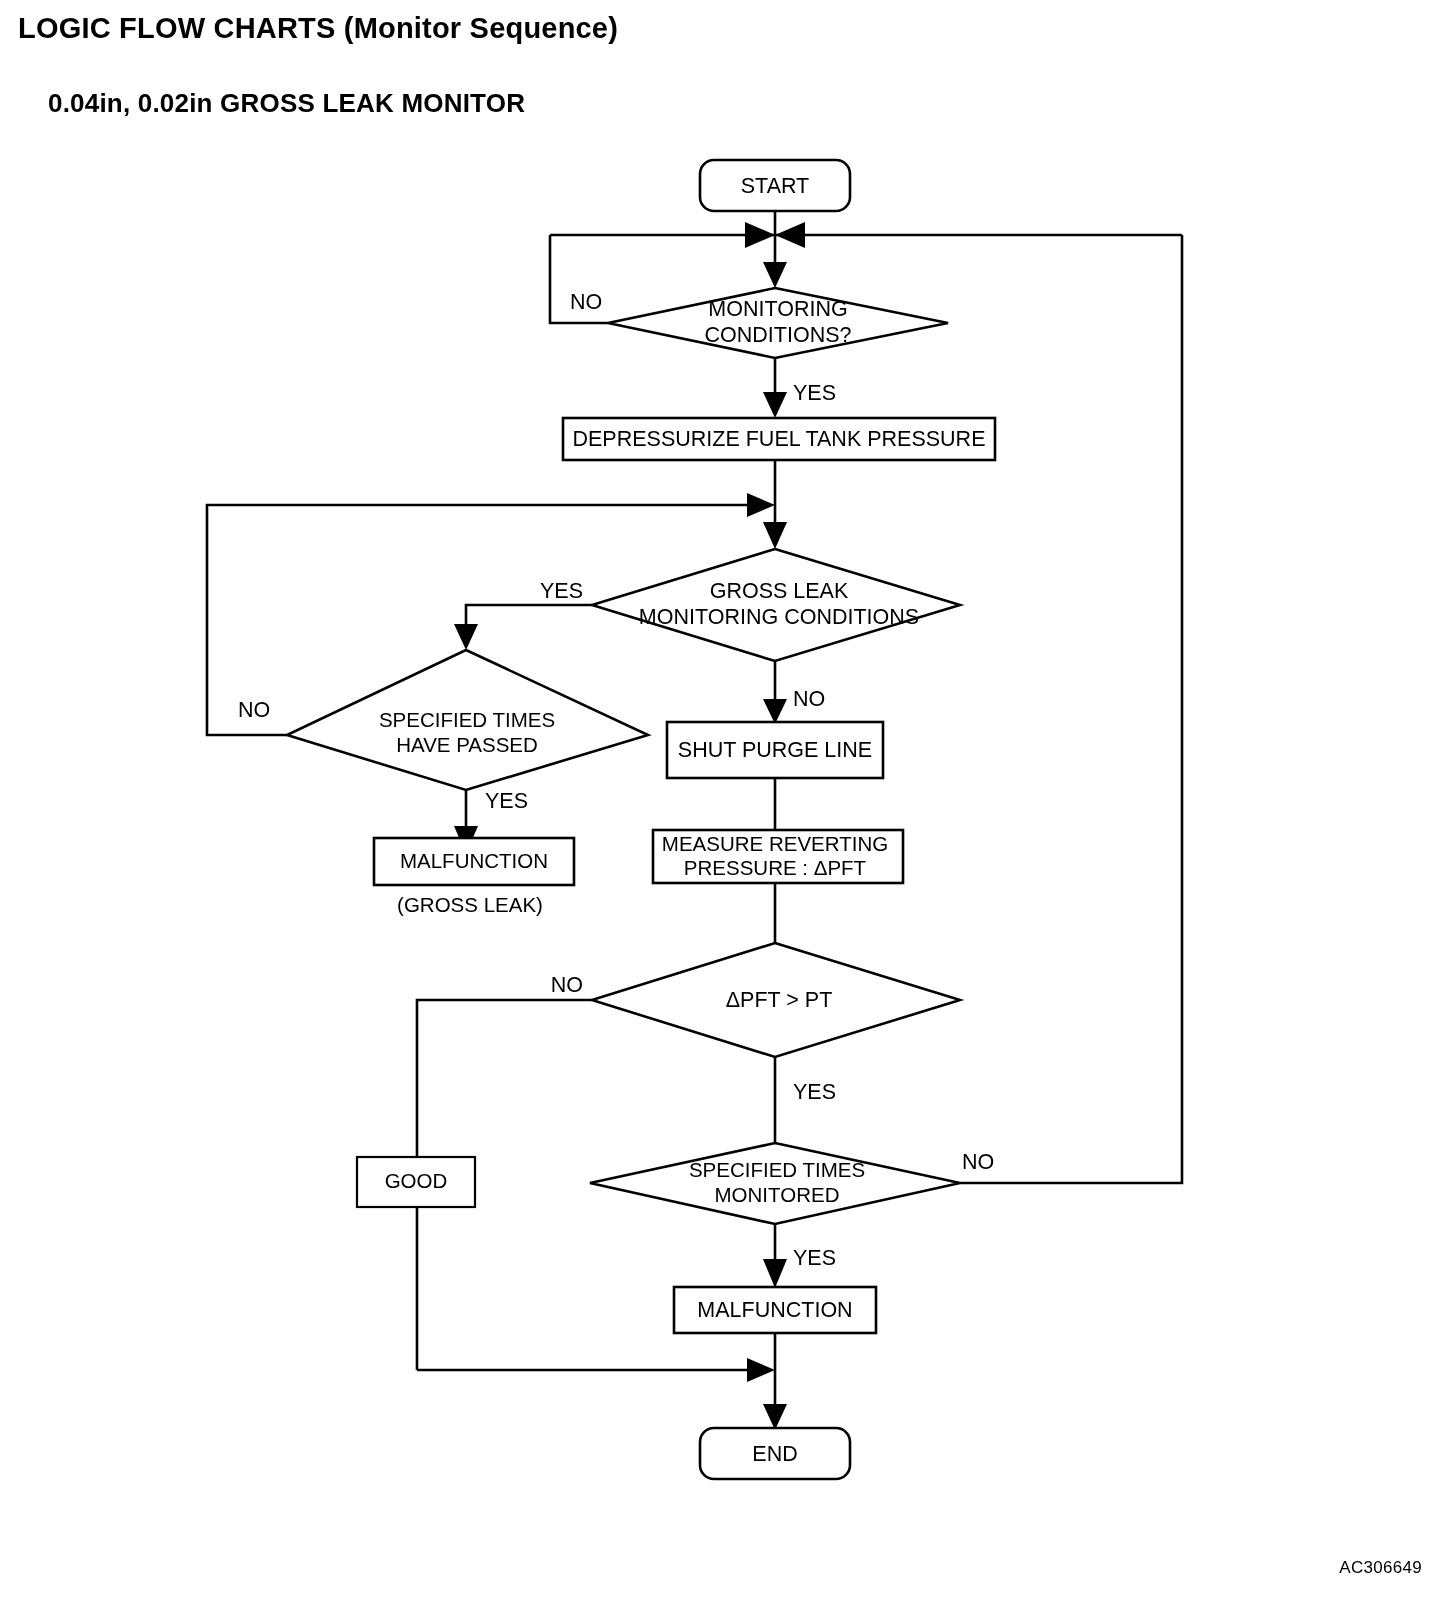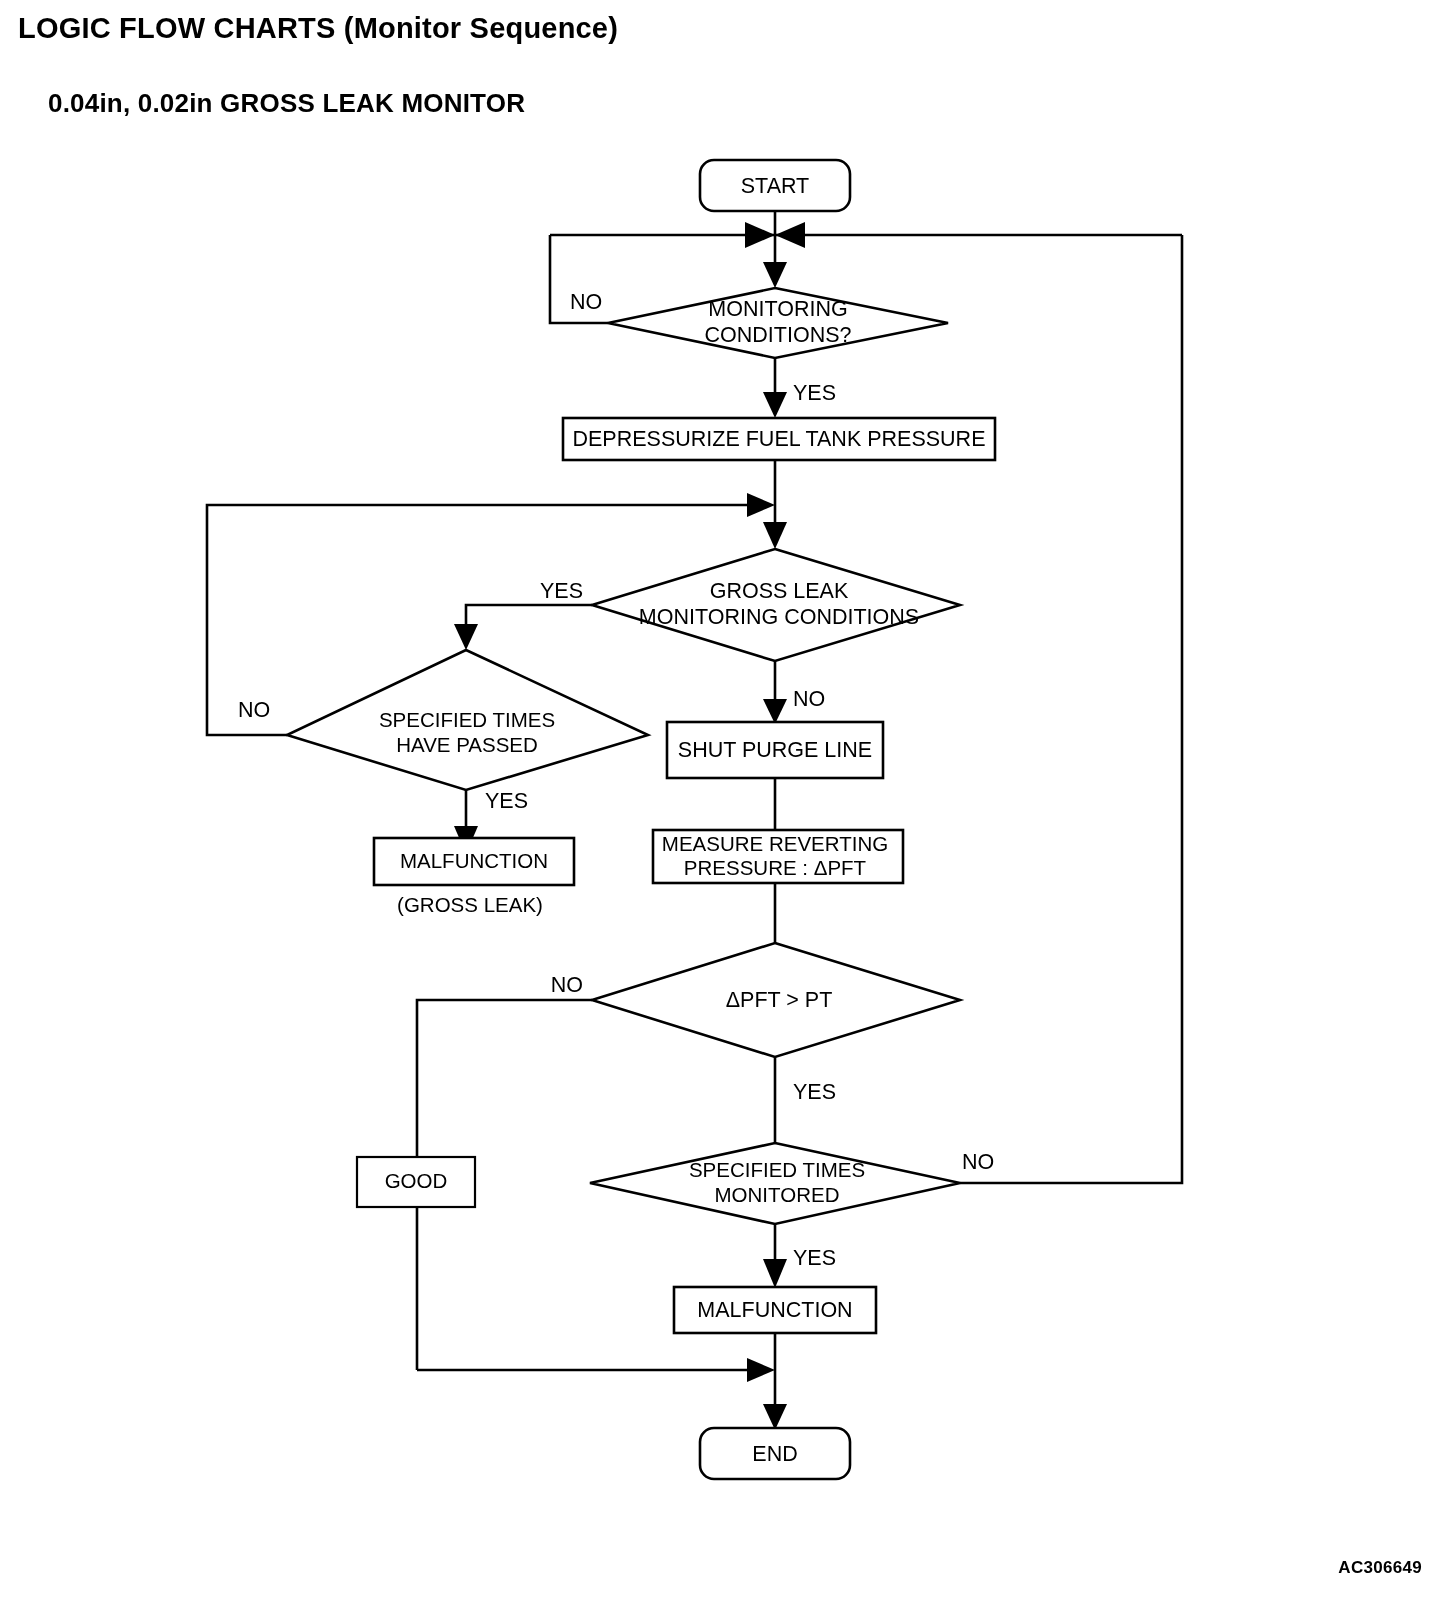--- a/index.html
+++ b/index.html
@@ -25,21 +25,21 @@
     left:48px; top:88px;
     font-size:26px;
     font-weight:bold;
     letter-spacing:0.2px;
     white-space:nowrap;
   }
   .code{
     position:absolute;
     right:18px; bottom:20px;
     font-size:17px;
-    font-weight:bold;
+    font-weight:normal;
     letter-spacing:0.3px;
   }
 
   svg#flow{
     position:absolute;
     left:0; top:0;
     width:1440px;
     height:1598px;
     display:block;
   }

